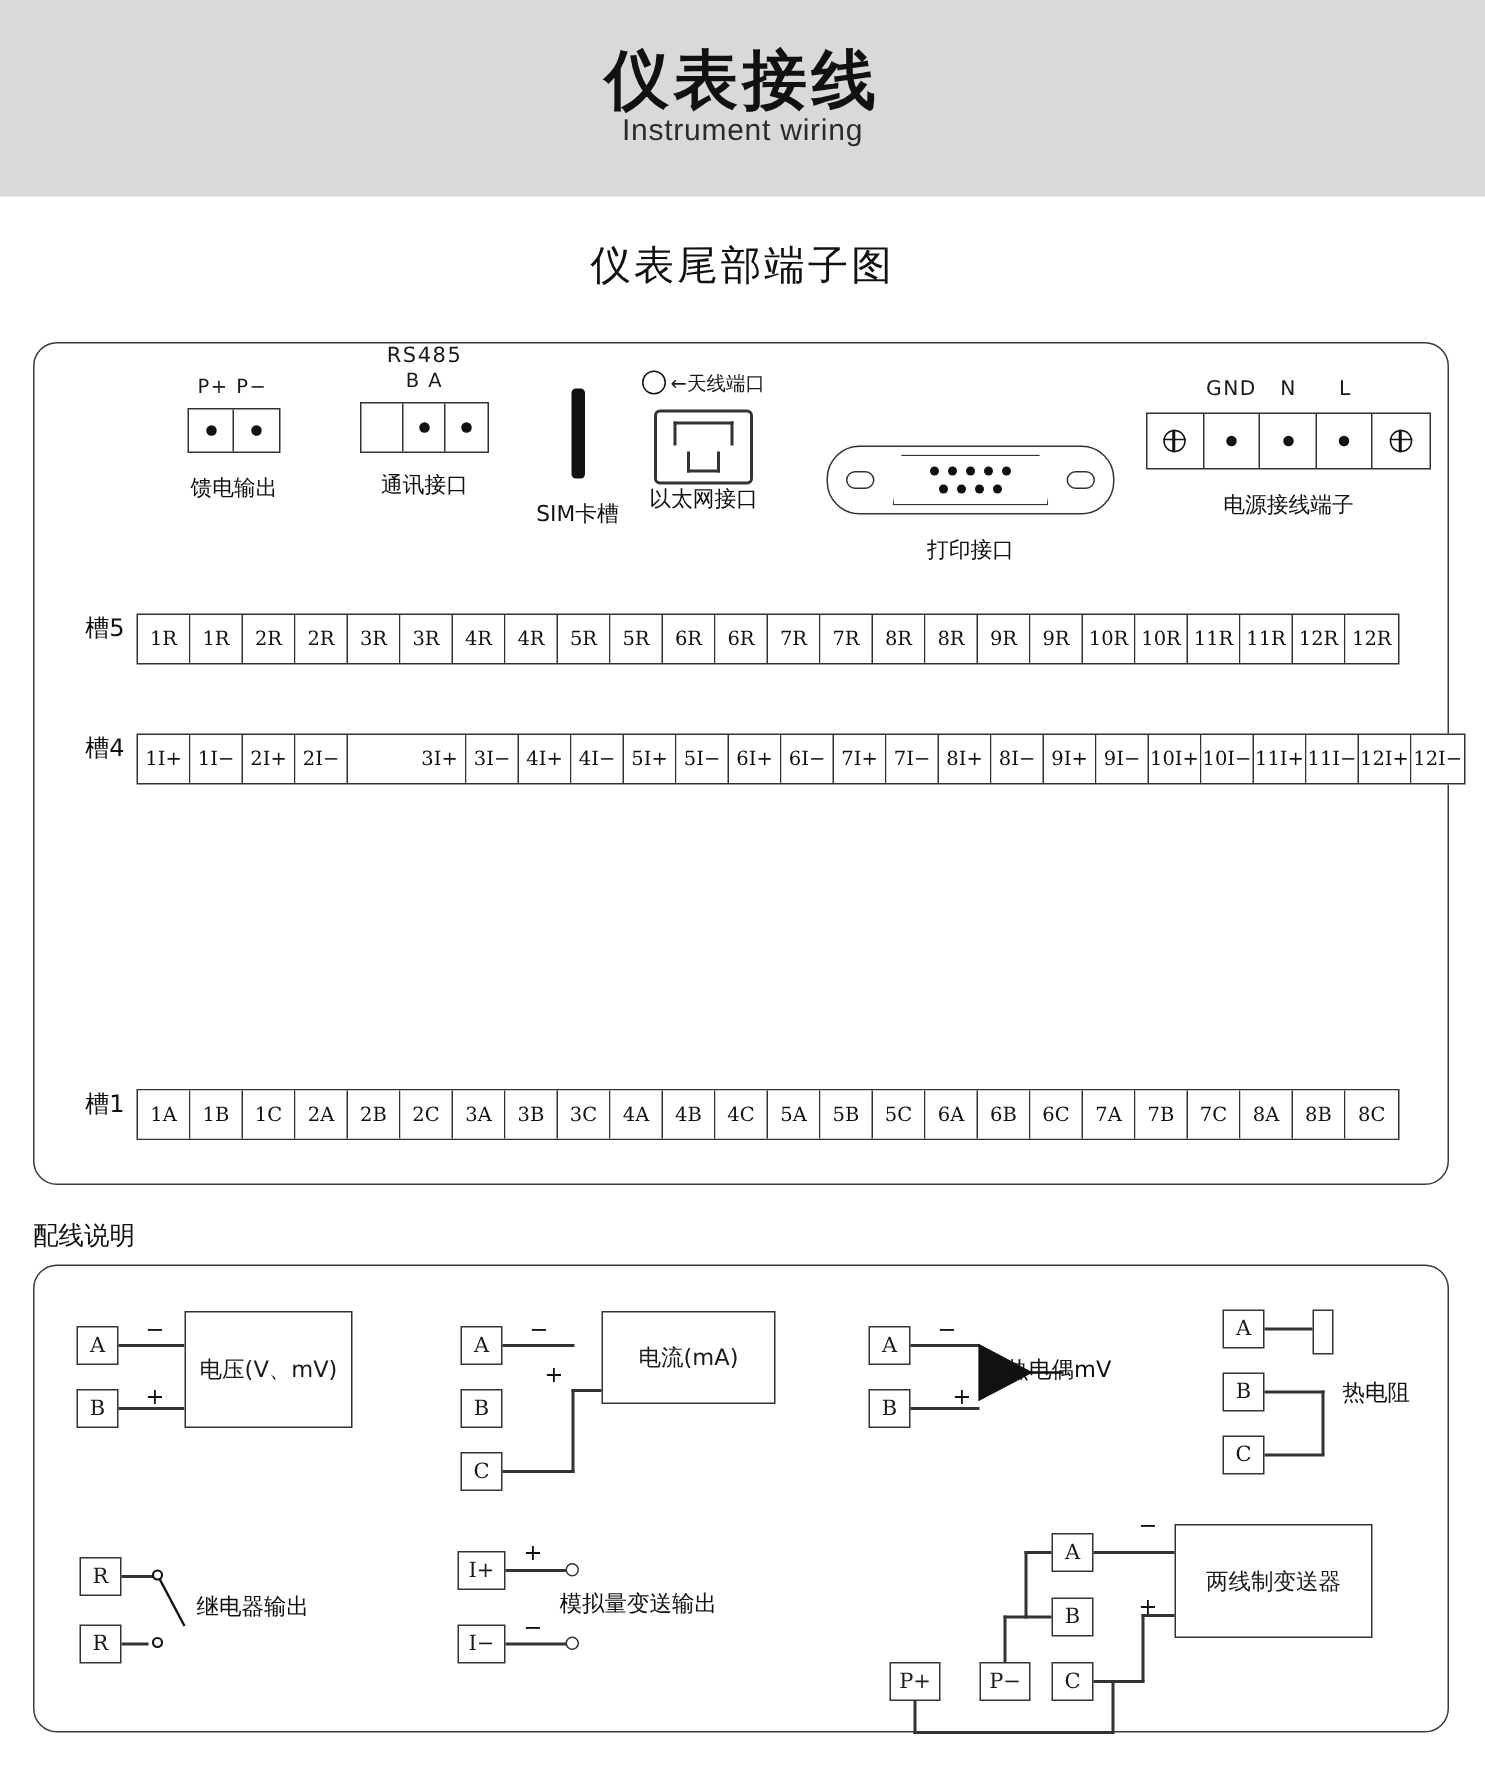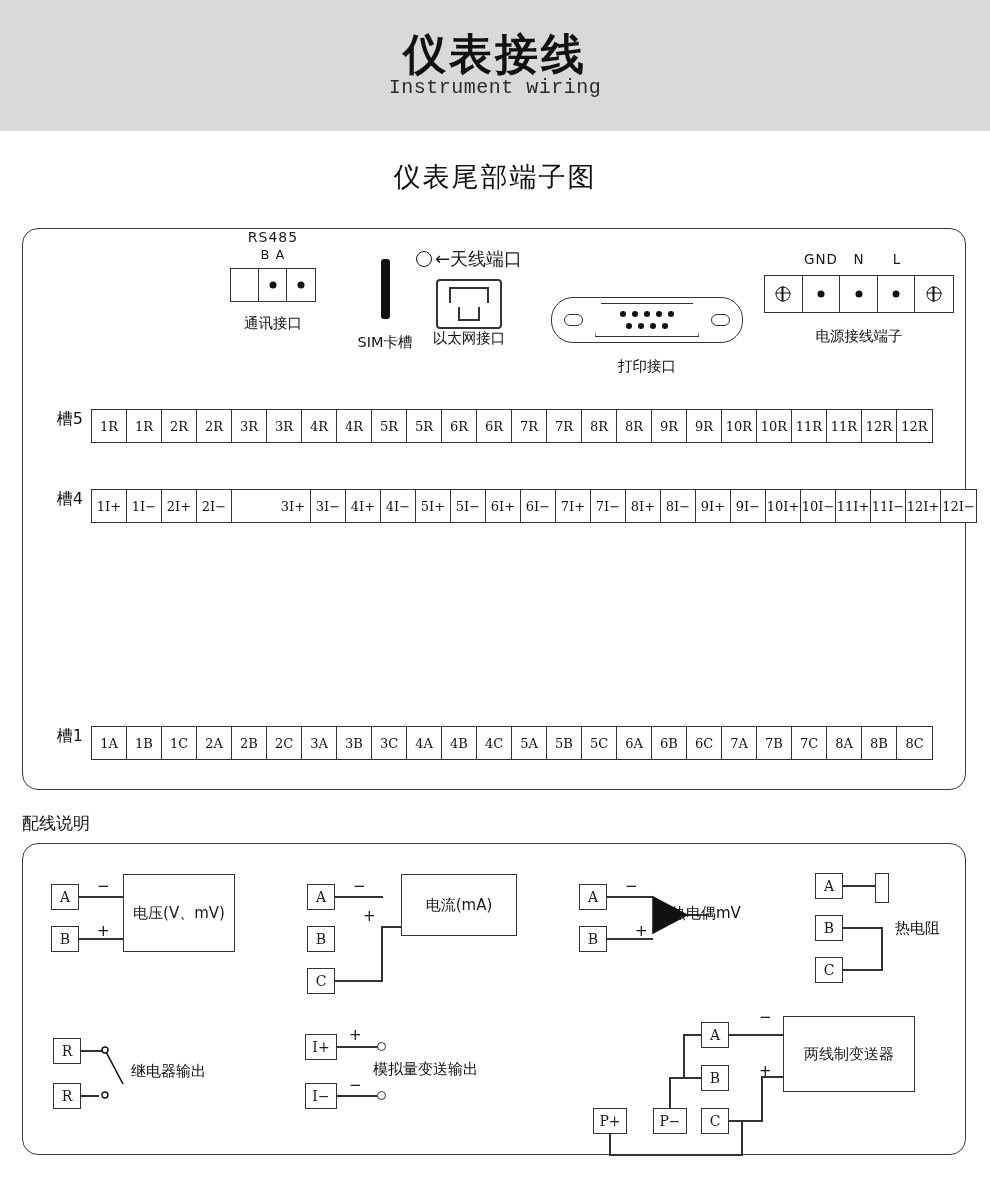--- a/index.html
+++ b/index.html
@@ -26,21 +26,21 @@
   }
   .header .cn {
     font-family: "DejaVu Sans", sans-serif;
     font-size: 43px;
     font-weight: bold;
     letter-spacing: 3px;
     line-height: 1.05;
     color: #111;
   }
   .header .en {
-    font-family: Liberation Mono, monospace;
+    font-family: Liberation Sans, sans-serif;
     font-size: 20px;
     color: #2b2b2b;
     letter-spacing: 0.5px;
     margin-top: -2px;
   }
   
   .section-title {
     text-align: center;
     font-family: "DejaVu Sans", sans-serif;
     font-size: 27px;
@@ -196,24 +196,24 @@
     justify-content: center;
     gap: 6px;
   }
   .db9 .pin {
     width: 6px; height: 6px;
     border-radius: 50%;
     background: #111;
   }
   .antenna {
     font-family: "DejaVu Sans", sans-serif;
-    font-size: 18px;
+    font-size: 13px;
     white-space: nowrap;
     display: flex;
-    align-items: center;
+    align-items: flex-start;
     gap: 3px;
   }
   .antenna .circle {
     width: 14px; height: 14px;
     border: 1.6px solid #111;
     border-radius: 50%;
     display: inline-block;
   }
   
   .power-tb {
@@ -336,22 +336,34 @@
   <div class="cn">仪表接线</div>
   <div class="en">Instrument wiring</div>
 </div>
 
 <div class="section-title">仪表尾部端子图</div>
 
 <div class="panel">
 
   <div class="conn-row">
 
-
-    <div class="conn" style="left:190px; top:0px; width:120px;">
+    <div class="conn" style="left:78px; top:22px; width:110px;">
+      <div class="pin-labels" style="margin-left:-2px;">P+  P−</div>
+      <div class="tb" style="width:62px; height:30px; margin:6px auto 0;">
+        <div class="cell" style="width:31px;">
+            <span class="screw"></span>
+          </div>
+        <div class="cell" style="width:31px;">
+            <span class="screw"></span>
+          </div>
+      </div>
+      <div class="conn-label" style="margin-top:14px;">馈电输出</div>
+    </div>
+
+    <div class="conn" style="left:200px; top:0px; width:120px;">
       <div class="pin-labels" style="font-size:14px;">RS485</div>
       <div class="pin-labels" style="margin-top:2px;">B   A</div>
       <div class="tb" style="width:86px; height:34px; margin:6px auto 0;">
         <div class="cell" style="width:28.6px;"></div>
         <div class="cell" style="width:28.6px;">
             <span class="screw"></span>
           </div>
         <div class="cell" style="width:28.6px;">
             <span class="screw"></span>
           </div>

